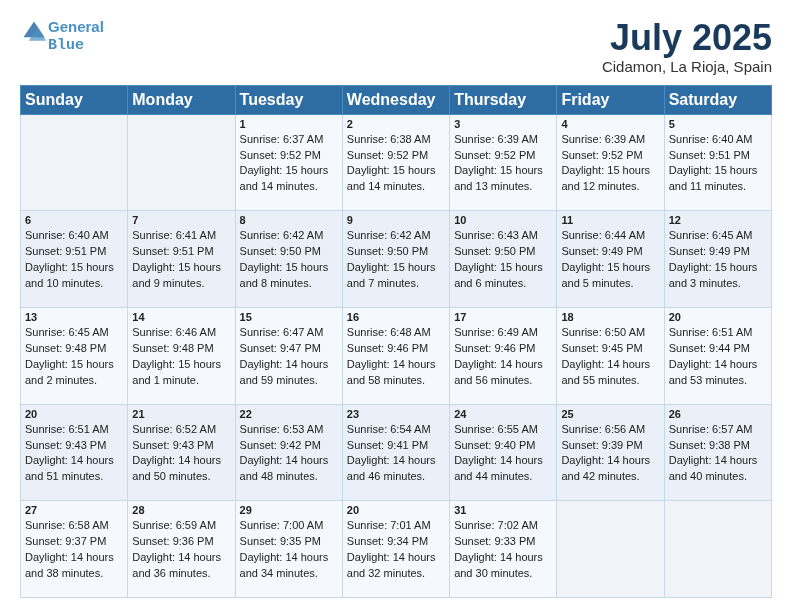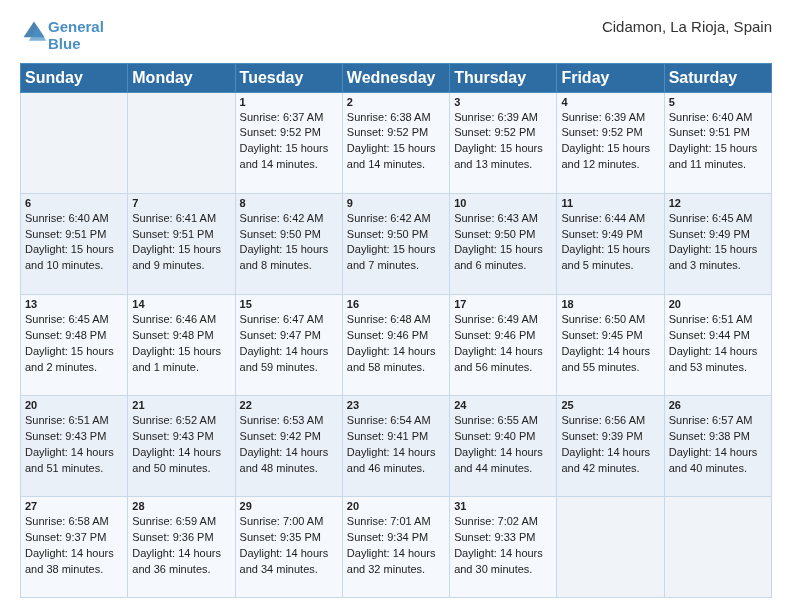--- a/index.html
+++ b/index.html
@@ -104,24 +104,25 @@
 
 <div class="page">
   <div class="header">
     <div class="logo">
       <svg class="logo-icon" viewBox="0 0 32 32">
         <polygon points="16,4 28,22 4,22" fill="#2e6da4" opacity="0.85"></polygon>
         <polygon points="20,10 30,26 10,26" fill="#4a90c4" opacity="0.7"></polygon>
       </svg>
       <div class="logo-text">
         <span>General</span><br>
-        <span style="color:#4a90c4;">Blue</span>
+        <span style="color:#4a90c4;font-family:Liberation Mono, monospace;">Blue</span>
       </div>
     </div>
     <div class="title-block">
+      <div class="month-title">July 2025</div>
       <div class="subtitle">Cidamon, La Rioja, Spain</div>
     </div>
   </div>
 
   <table class="calendar">
     <thead>
       <tr>
         <th>Sunday</th>
         <th>Monday</th>
         <th>Tuesday</th>

